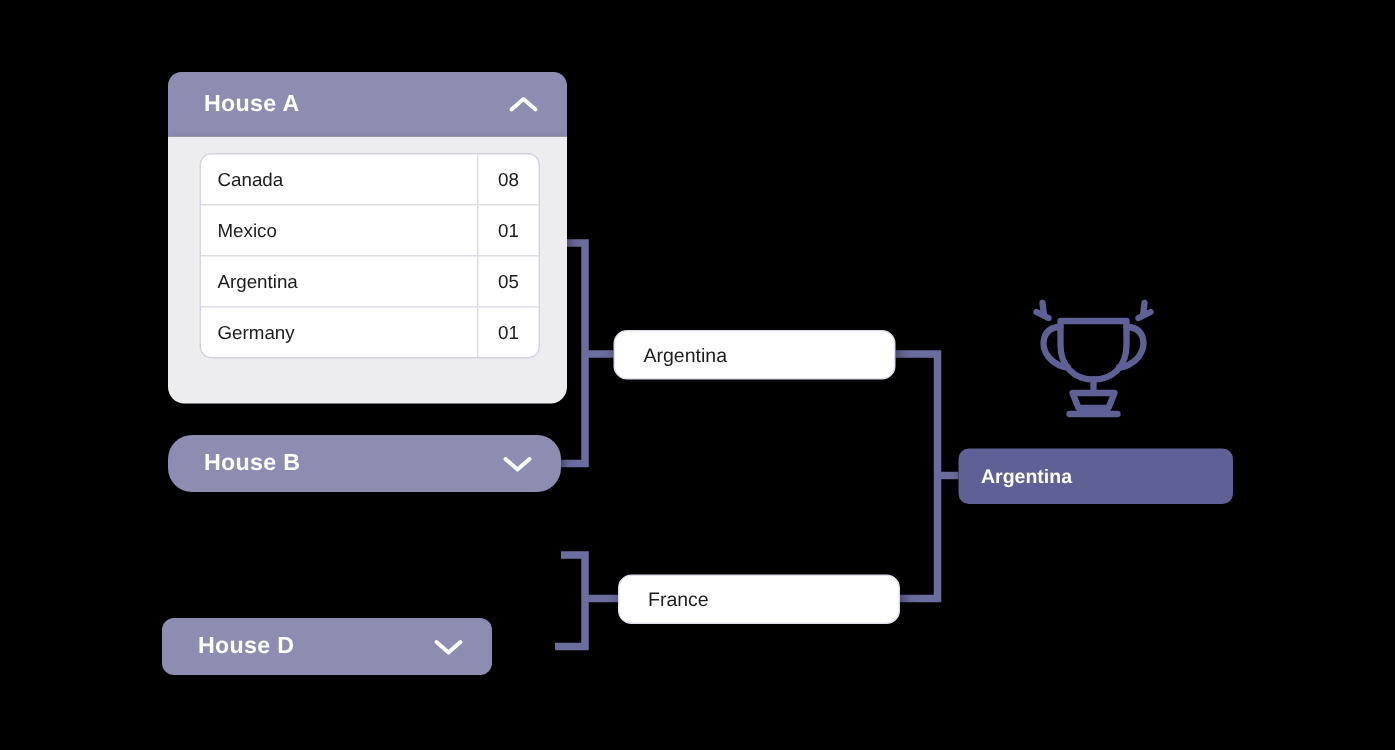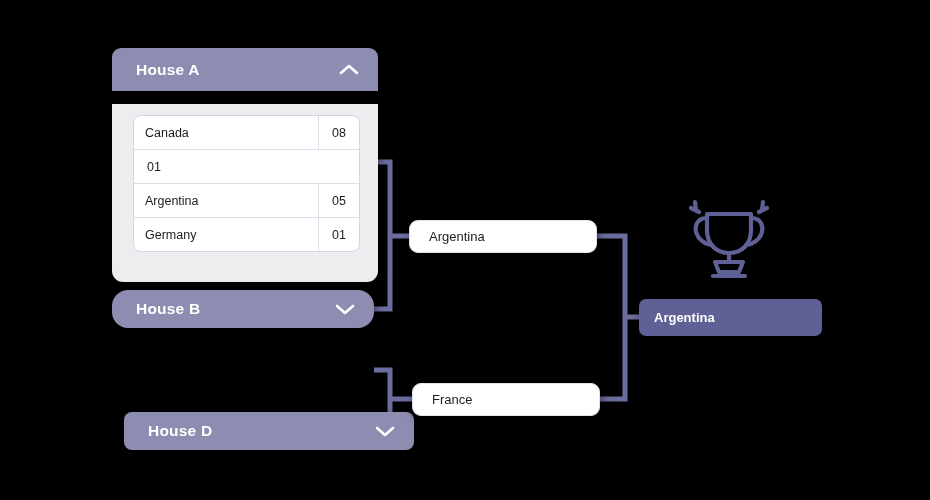--- a/index.html
+++ b/index.html
@@ -46,21 +46,21 @@
   #houseA-header {
     left: 112px;
     top: 48px;
     width: 266px;
     height: 43px;
     border-radius: 9px 9px 0 0;
   }
   #houseA-body {
     position: absolute;
     left: 112px;
-    top: 104px;
+    top: 91px;
     width: 266px;
     height: 178px;
     box-sizing: border-box;
     background: #edecef;
     border-radius: 0 0 11px 11px;
     box-shadow: 2px 4px 8px rgba(0,0,0,0.4);
     padding: 11px 18px 18px 21px;
   }
 
   .country-table {
@@ -90,21 +90,21 @@
     flex: 0 0 40px;
     display: flex;
     align-items: center;
     justify-content: center;
     font-size: 12.5px;
     color: #1c1c1c;
   }
 
   #houseB { left: 112px; top: 290px; width: 262px; height: 38px; border-radius: 16px; }
   #houseC { left: 112px; top: 351px; width: 262px; height: 38px; border-radius: 8px; }
-  #houseD { left: 124px; top: 412px; width: 290px; height: 38px; border-radius: 8px; }
+  #houseD { left: 108px; top: 412px; width: 220px; height: 38px; border-radius: 8px; }
 
   .chev { width: 22px; height: 14px; flex: 0 0 auto; }
 
   
   .match-box {
     position: absolute;
     box-sizing: border-box;
     background: #ffffff;
     border: 1px solid #e2e0ec;
     border-radius: 9px;
@@ -182,20 +182,21 @@
 
   <div id="houseA-body">
     <div class="country-table">
 
       <div class="country-row">
         <div class="country-name">Canada</div>
         <div class="country-score">08</div>
       </div>
 
       <div class="country-row">
+        <div class="country-name">Mexico</div>
         <div class="country-score">01</div>
       </div>
 
       <div class="country-row">
         <div class="country-name">Argentina</div>
         <div class="country-score">05</div>
       </div>
 
       <div class="country-row">
         <div class="country-name">Germany</div>

